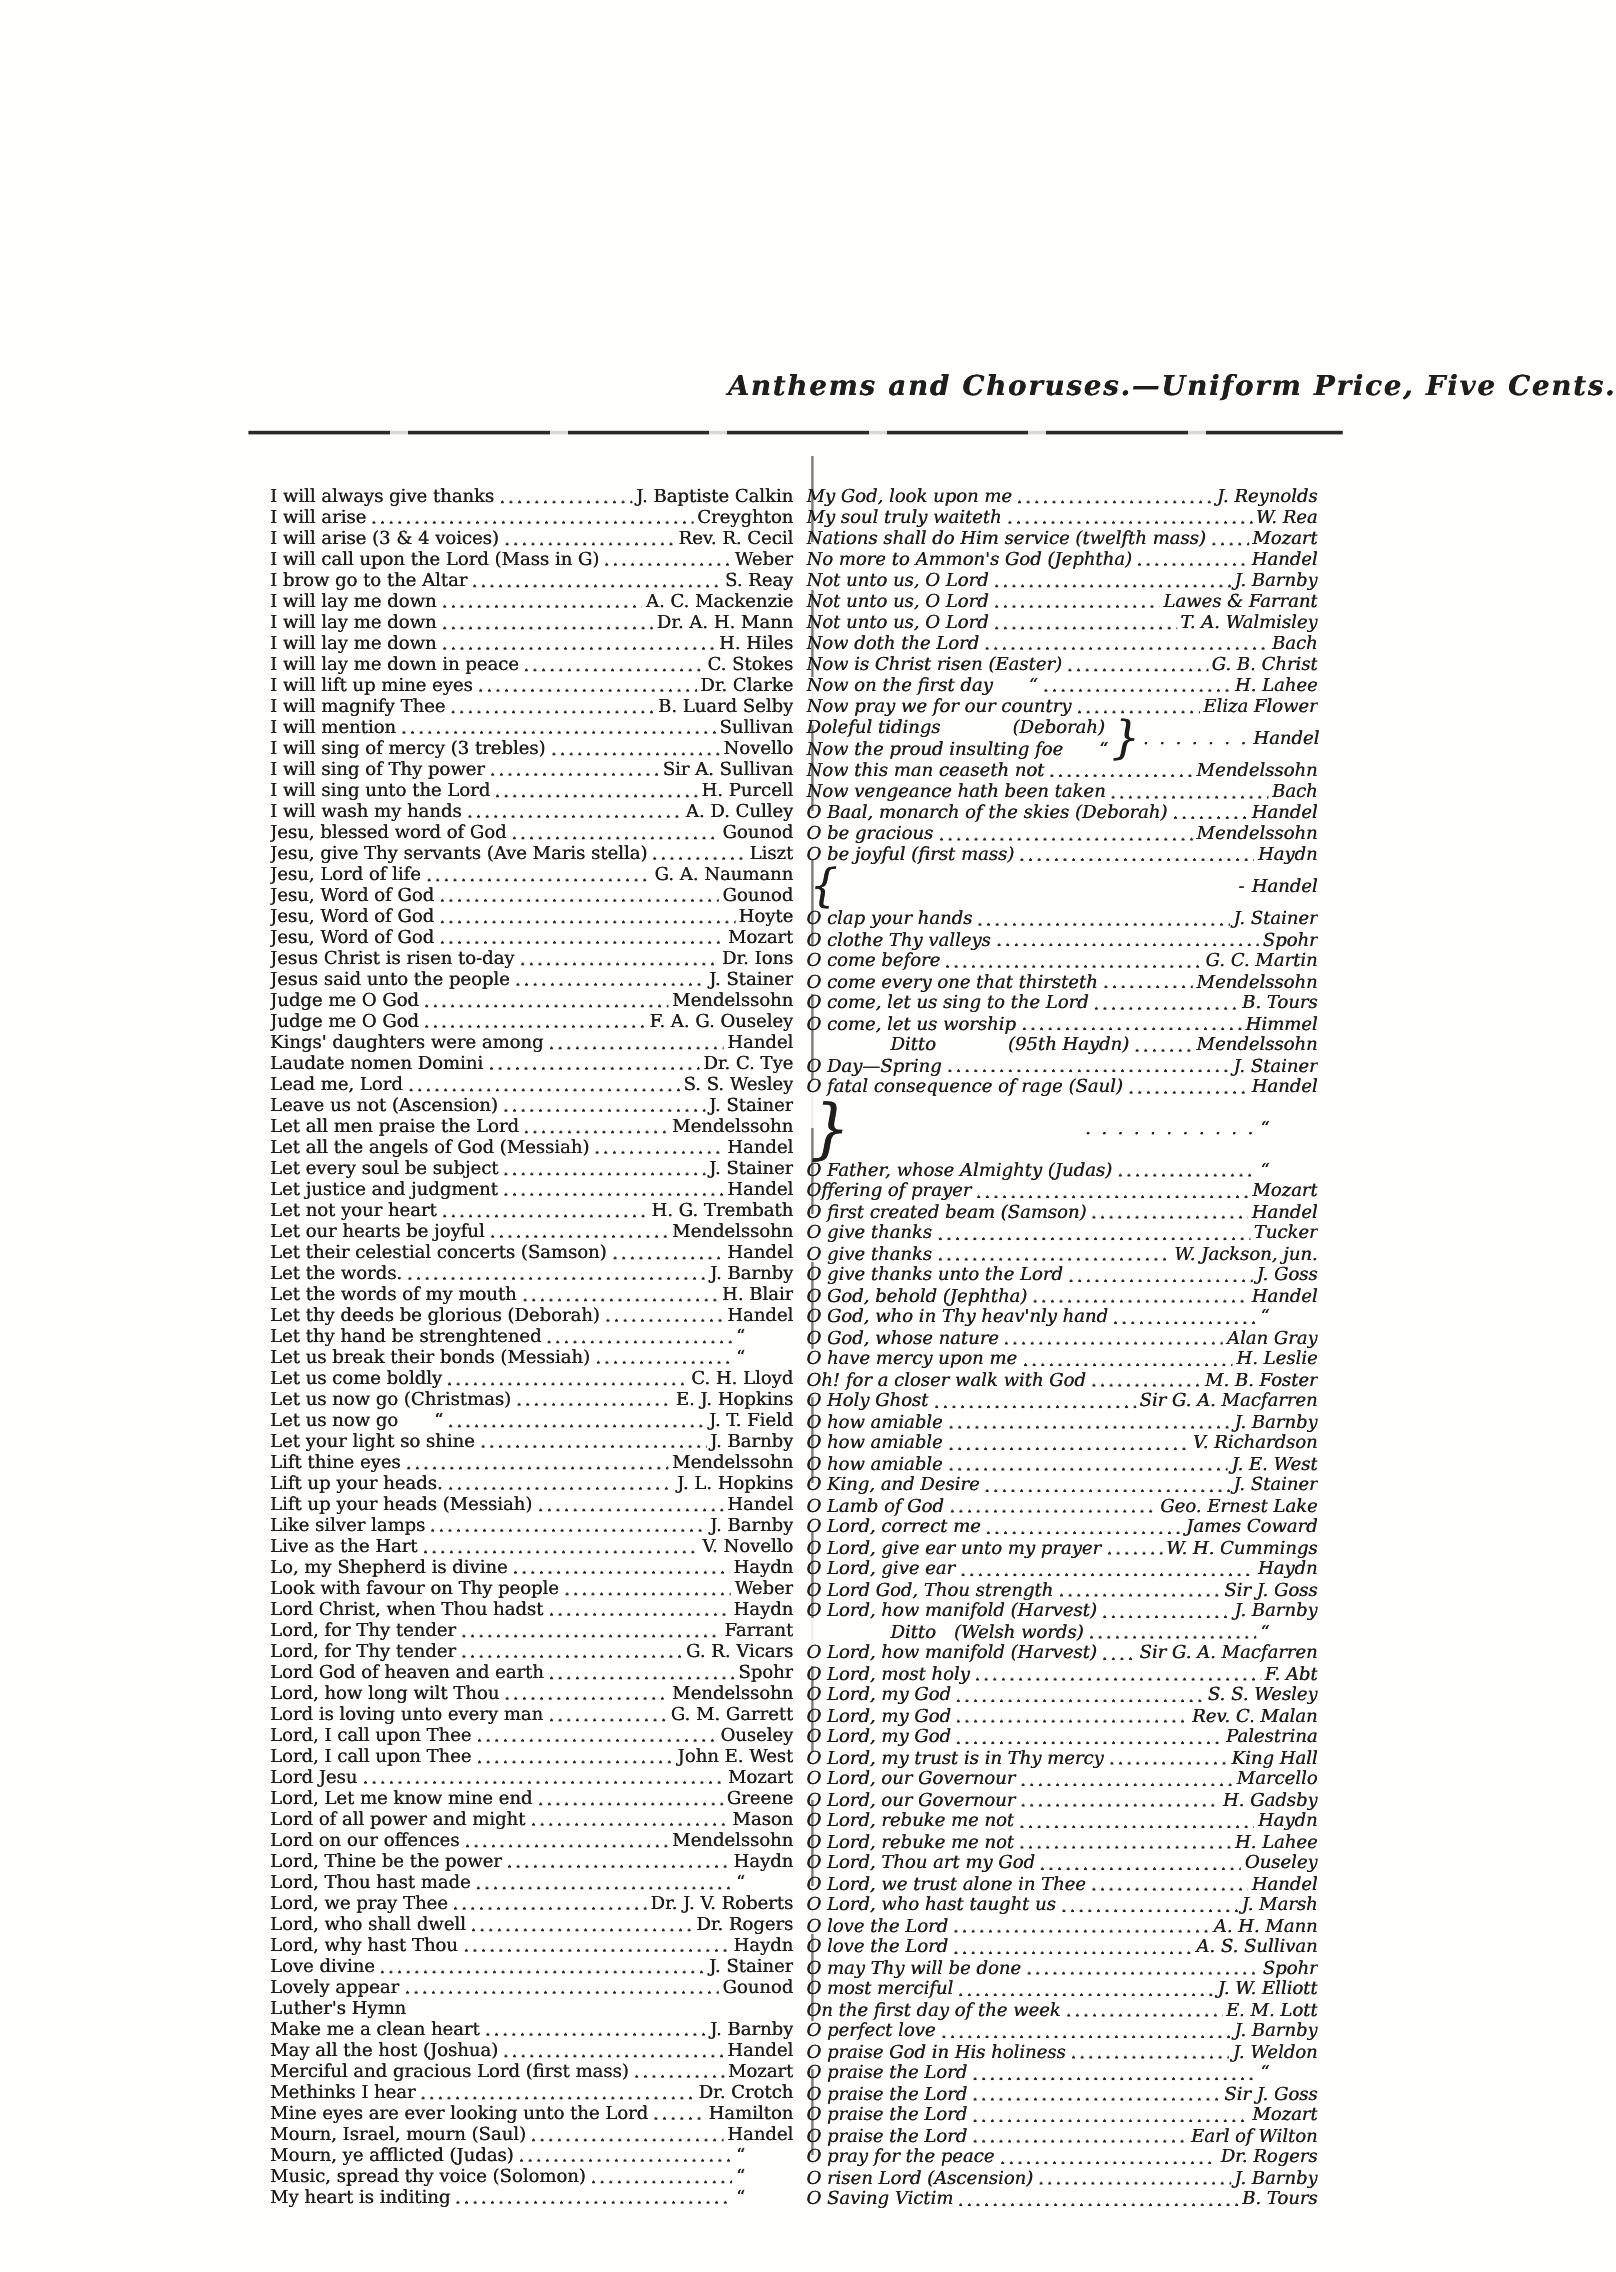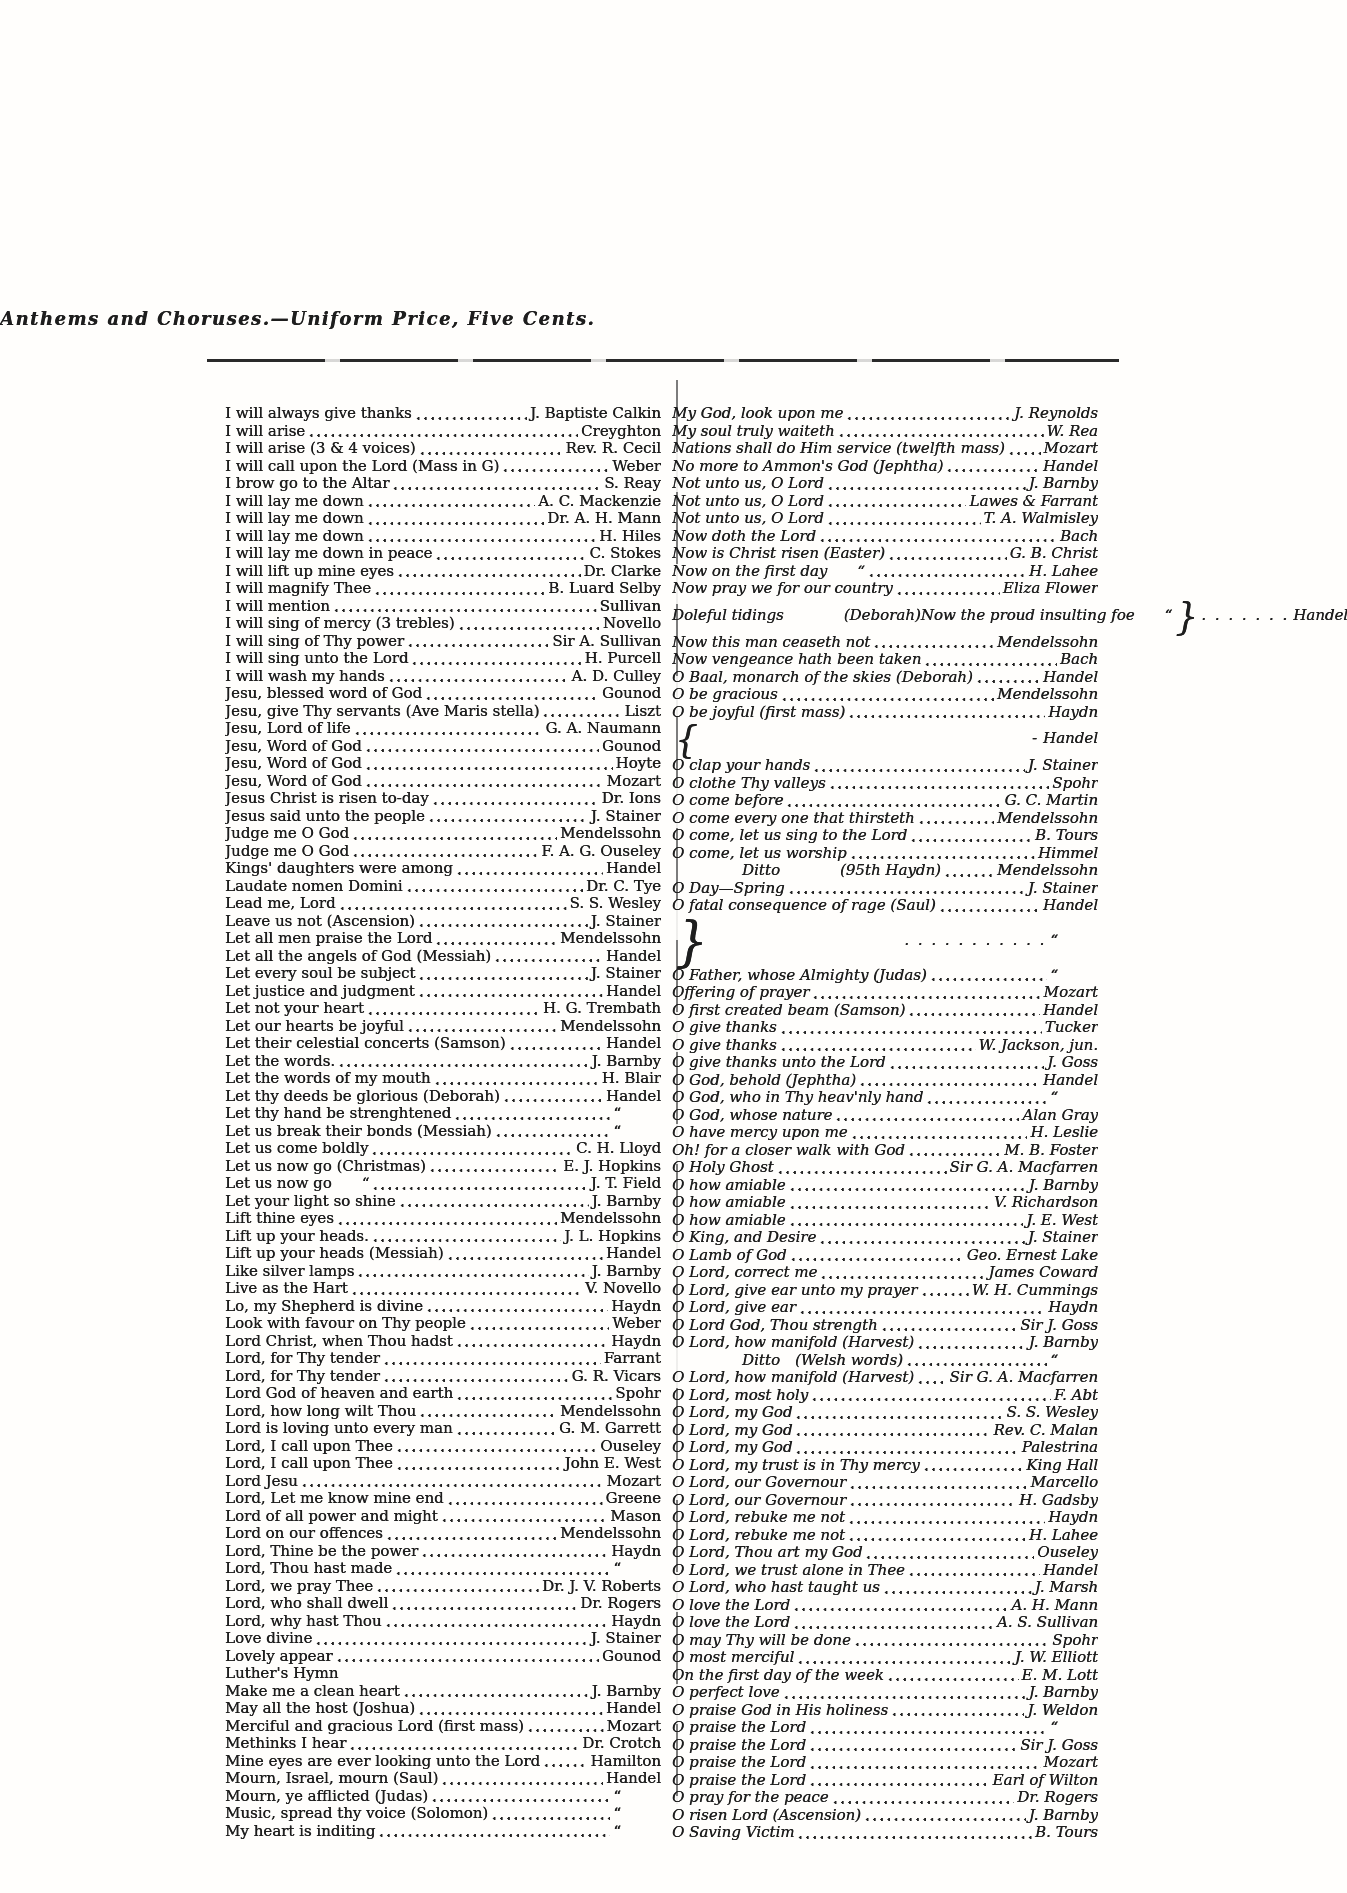--- a/index.html
+++ b/index.html
@@ -1,38 +1,38 @@
 <!DOCTYPE html>
 <html><head>
 <meta charset="utf-8">
 <style>
   html,body{margin:0;padding:0;background:#ffffff;}
   .sheet{position:relative;width:1347px;height:1893px;background:#fffefc;overflow:hidden;
          font-family:"DejaVu Serif","Liberation Serif",serif;color:#1e1e1e;
          text-shadow:0.3px 0 0 currentColor;}
-  .page-title{position:absolute;top:308px;left:0;width:100%;text-align:left;
-              font-size:18px;font-weight:700;font-style:italic;letter-spacing:1.5px;}
+  .page-title{position:absolute;top:308px;left:0;width:100%;text-align:right;
+              font-size:23px;font-weight:700;font-style:italic;letter-spacing:1.5px;}
   .rule{position:absolute;top:359px;left:207px;width:912px;height:3px;
         background:repeating-linear-gradient(90deg,#2a2a2a 0 118px,rgba(42,42,42,.18) 118px 133px);}
   .divider{position:absolute;top:380px;left:676px;width:2px;height:1424px;
            background:repeating-linear-gradient(180deg,rgba(55,55,55,.65) 0 72px,rgba(55,55,55,.08) 72px 112px);}
   .col{position:absolute;top:377px;font-size:15px;line-height:17.5px;margin-top:28px;}
   #left-col{left:225px;width:436px;}
   #right-col{left:672px;width:426px;font-style:italic;}
   .entry{display:flex;height:17.5px;white-space:nowrap;align-items:baseline;overflow:hidden;}
   .entry.indent{padding-left:70px;}
   .t{flex:0 0 auto;}
   .leader{flex:1 1 8px;min-width:8px;height:12px;align-self:flex-end;margin:0 3px 2px 3px;
           background-image:radial-gradient(circle 1.3px at 3.5px 9.5px,#242424 98%,rgba(0,0,0,0));
           background-size:7.2px 12px;background-repeat:repeat-x;}
   .spacer{flex:1 1 auto;}
   .a{flex:0 0 auto;}
   .a.ditto,.ga.ditto{padding-right:40px;}
   .entry-group{display:flex;align-items:center;white-space:nowrap;}
-  .glines{flex:0 0 auto;display:flex;flex-direction:row;}
+  .glines{flex:0 0 auto;display:flex;flex-direction:column;}
   .gline{height:17.5px;line-height:17.5px;}
   .brace{flex:0 0 auto;font-size:36px;font-weight:400;line-height:1;padding:0 3px;
          transform:scaleY(1.05);}
   .brace.b3{font-size:52px;}
   .gtail{flex:1 1 auto;display:flex;align-items:baseline;justify-content:flex-end;}
   .glead{letter-spacing:2px;margin-right:4px;}
 </style>
 </head>
 <body>
 

